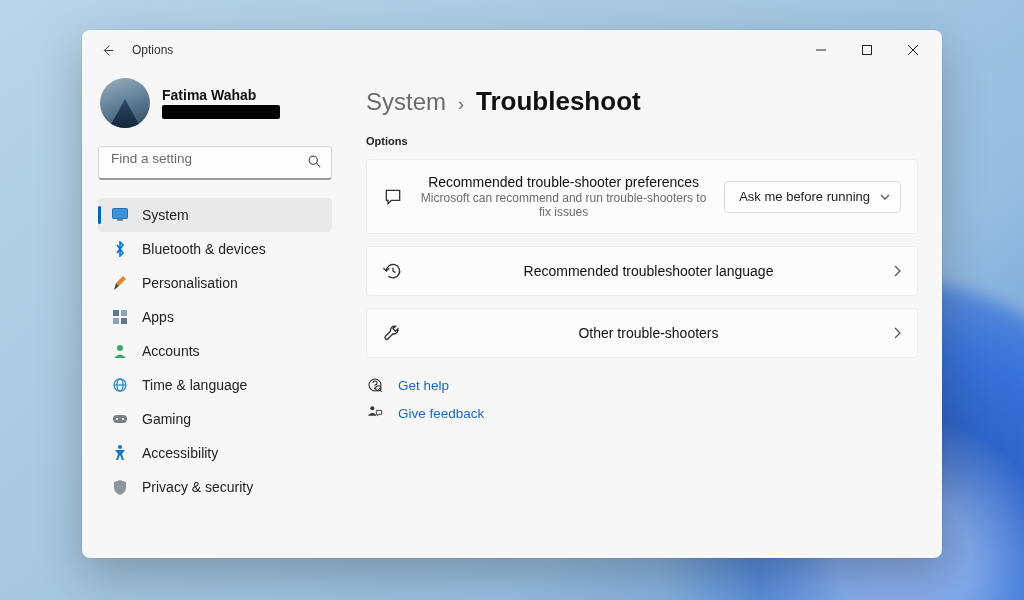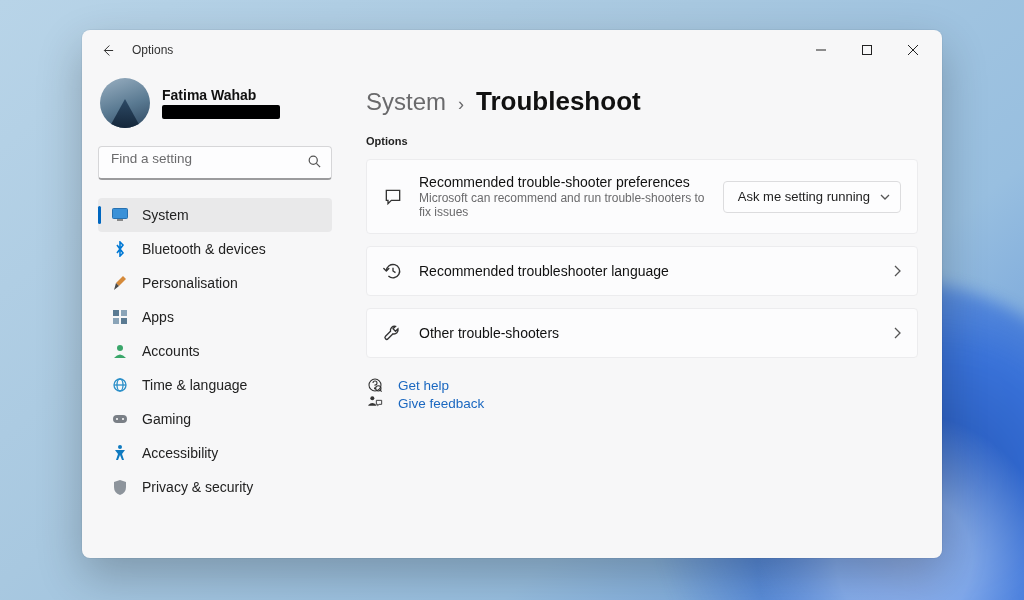--- a/index.html
+++ b/index.html
@@ -75,32 +75,32 @@
   .breadcrumb .current { font-size:26px; font-weight:600; color:#111; }
 
   .section-label { font-size:11px; font-weight:600; color:#222; margin-bottom:12px; }
 
   .card {
     background:#fcfcfd; border:1px solid #ececee; border-radius:4px;
     padding: 14px 16px; display:flex; align-items:center; gap:16px;
     margin-bottom:12px; cursor:pointer;
   }
   .card .cicon { width:20px; height:20px; color:#333; display:flex; align-items:center; justify-content:center; flex-shrink:0; }
-  .card .ctext { flex:1; }
+  .card .ctext { flex:1;text-align:center; }
   .card .ctitle { font-size:14px; color:#111; }
   .card .csub { font-size:12px; color:#6a6a6c; margin-top:1px; }
   .card .chev { color:#555; }
 
   .dropdown {
     height:32px; padding: 0 10px 0 14px; border:1px solid #dcdcde; border-radius:4px;
     background:#fdfdfe; display:flex; align-items:center; gap:10px; font-size:13px; color:#222;
     cursor:pointer; flex-shrink:0;
   }
 
-  .links { margin-top:18px; display:flex; flex-direction:column; }
+  .links { margin-top:18px; display:flex; flex-direction:column; gap:10px; }
   .linkrow { display:flex; align-items:center; gap:14px; font-size:13.5px; }
   .linkrow .licon { width:18px; height:18px; color:#363636; display:flex; align-items:center; justify-content:center; }
   .linkrow a { color:#1b68c0; text-decoration:none; cursor:pointer; }
 
   svg { display:block; }
 </style>
 </head>
 <body>
 
 <div class="bg-bloom"></div>
@@ -259,21 +259,21 @@
         <div class="cicon">
           <svg width="20" height="20" viewBox="0 0 24 24" fill="none" stroke="#333" stroke-width="1.6">
               <path d="M4 4 H20 V16 H10 L6 20 V16 H4 Z"></path>
             </svg>
         </div>
         <div class="ctext">
           <div class="ctitle">Recommended trouble-shooter preferences</div>
           <div class="csub">Microsoft can recommend and run trouble-shooters to fix issues</div>
         </div>
         <div class="dropdown">
-          <span>Ask me setting running</span>
+          <span>Ask me before running</span>
           <svg width="10" height="6" viewBox="0 0 10 6" fill="none" stroke="#555" stroke-width="1.3">
               <path d="M1 1 L5 5 L9 1"></path>
             </svg>
         </div>
       </div>
 
       <div class="card">
         <div class="cicon">
           <svg width="20" height="20" viewBox="0 0 24 24" fill="none" stroke="#333" stroke-width="1.6">
               <path d="M4 12 A8 8 0 1 1 6.5 18"></path>

